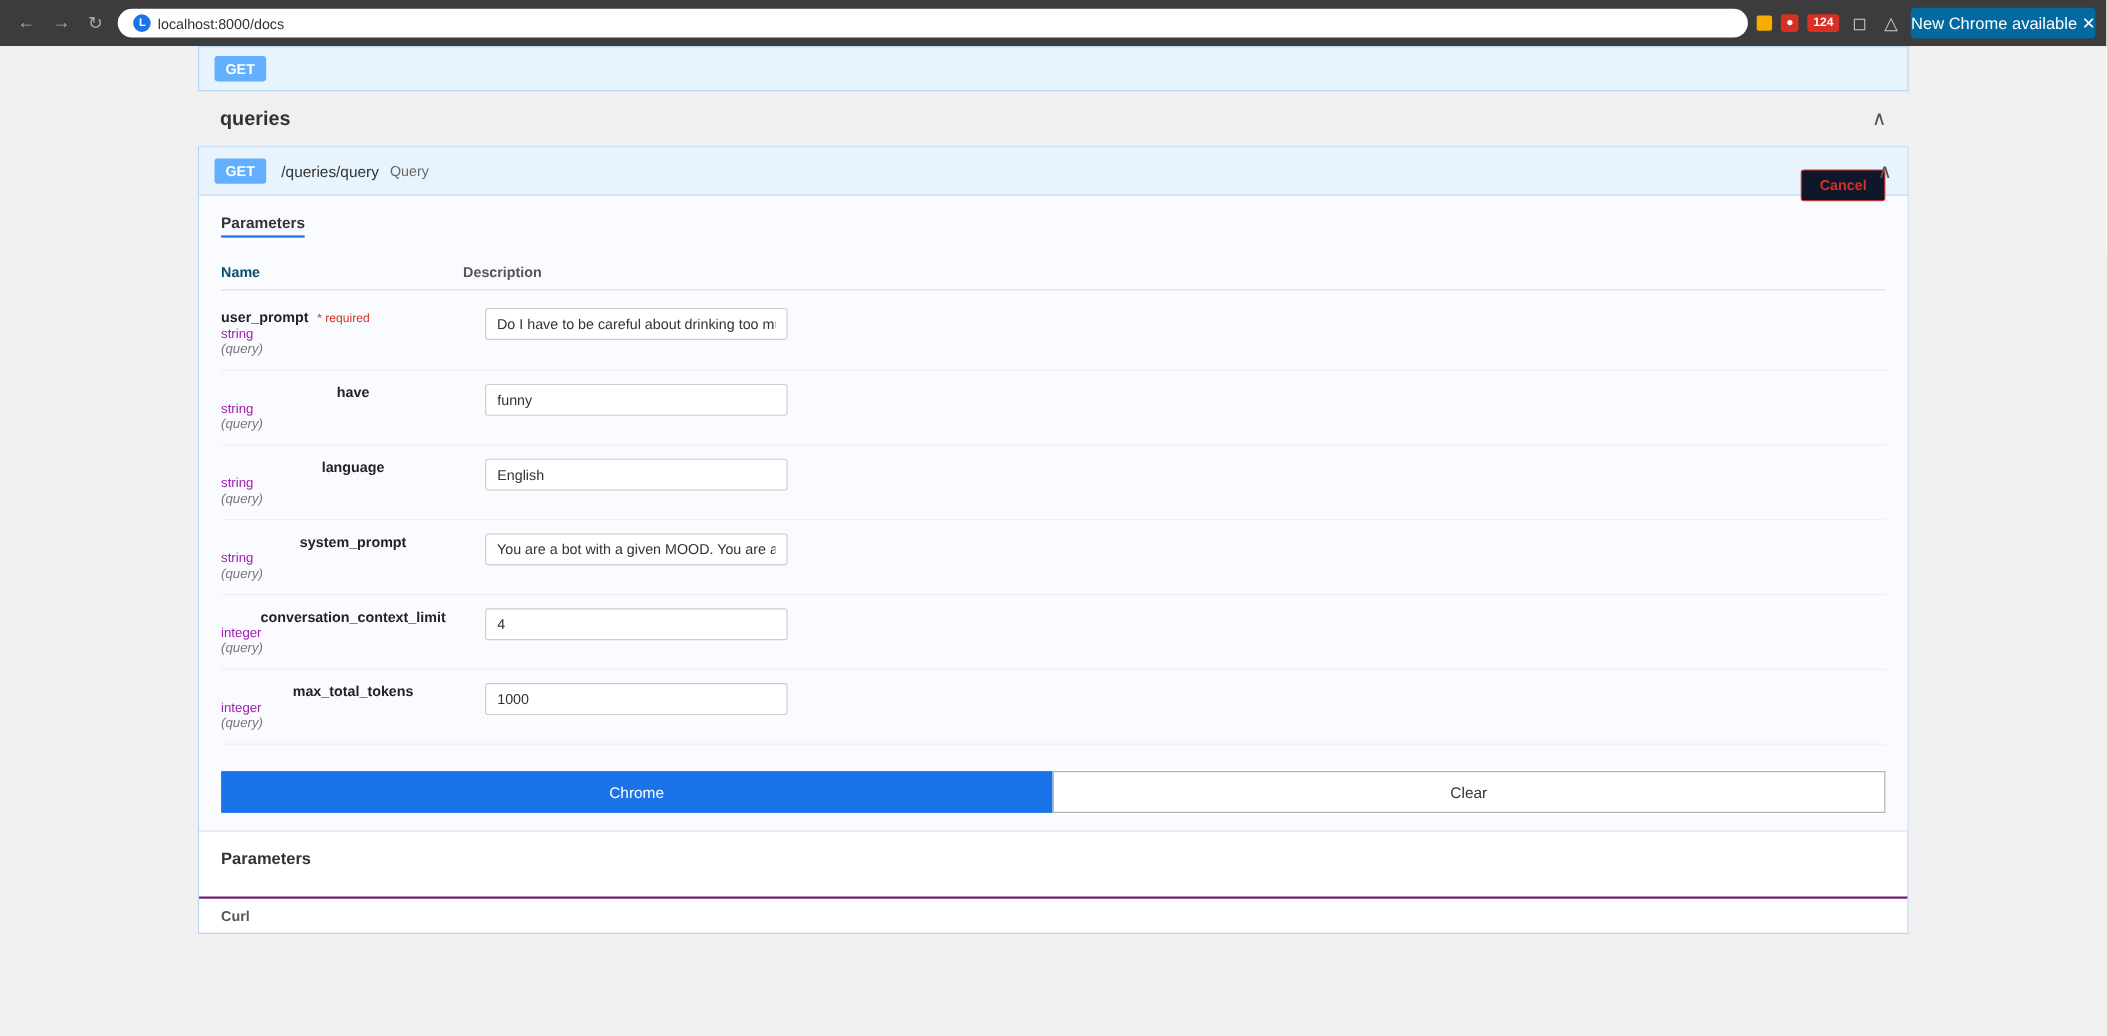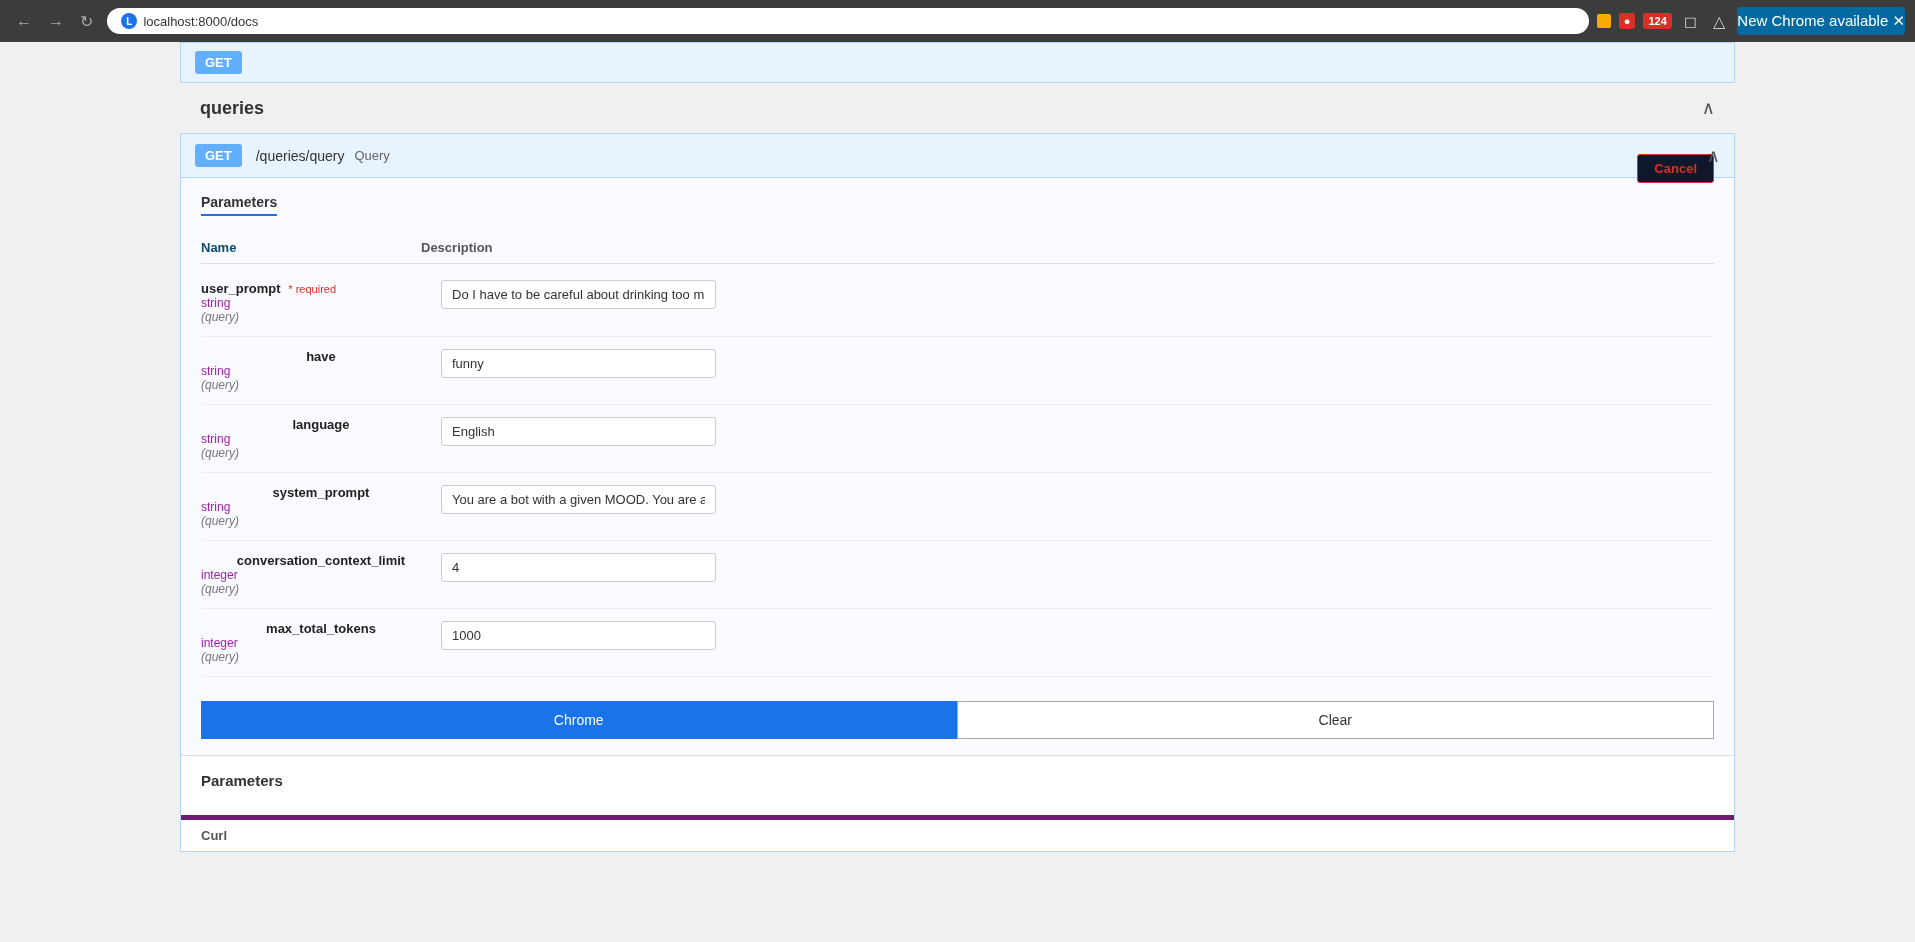--- a/index.html
+++ b/index.html
@@ -287,21 +287,21 @@
       border-top: 1px solid #ddd;
     }
     .responses-title {
       font-size: 15px;
       font-weight: 600;
       color: #333;
       margin-bottom: 10px;
     }
     .curl-section {
       padding: 8px 20px;
-      border-top: 5px solid #701a75;
+      border-top: 2px solid #701a75;
     }
     .curl-title {
       font-size: 13px;
       font-weight: 600;
       color: #555;
     }
 
     .clearfix::after { content: ''; display: table; clear: both; }
   </style>
 </head>

